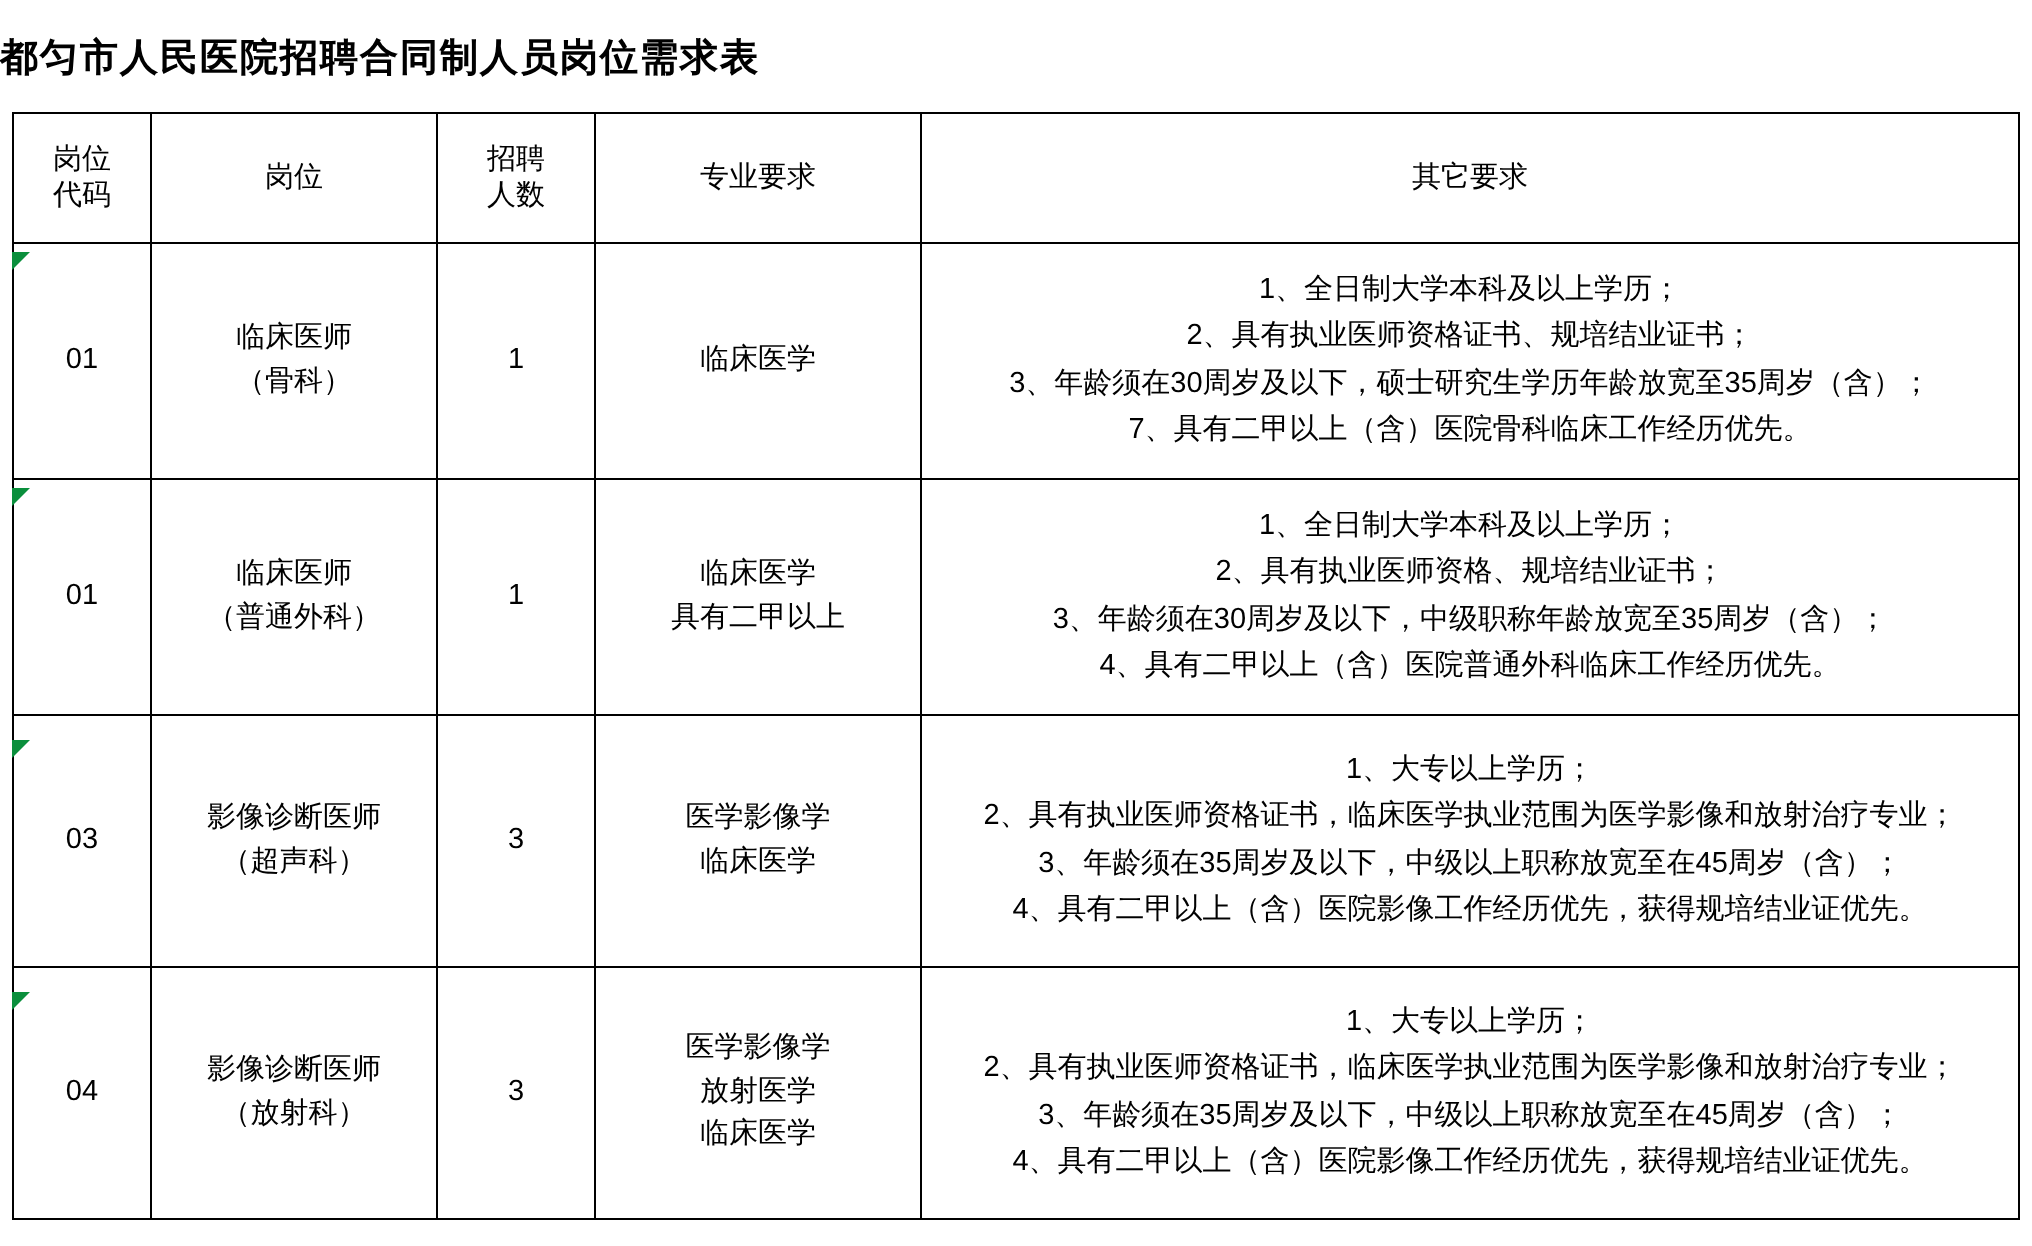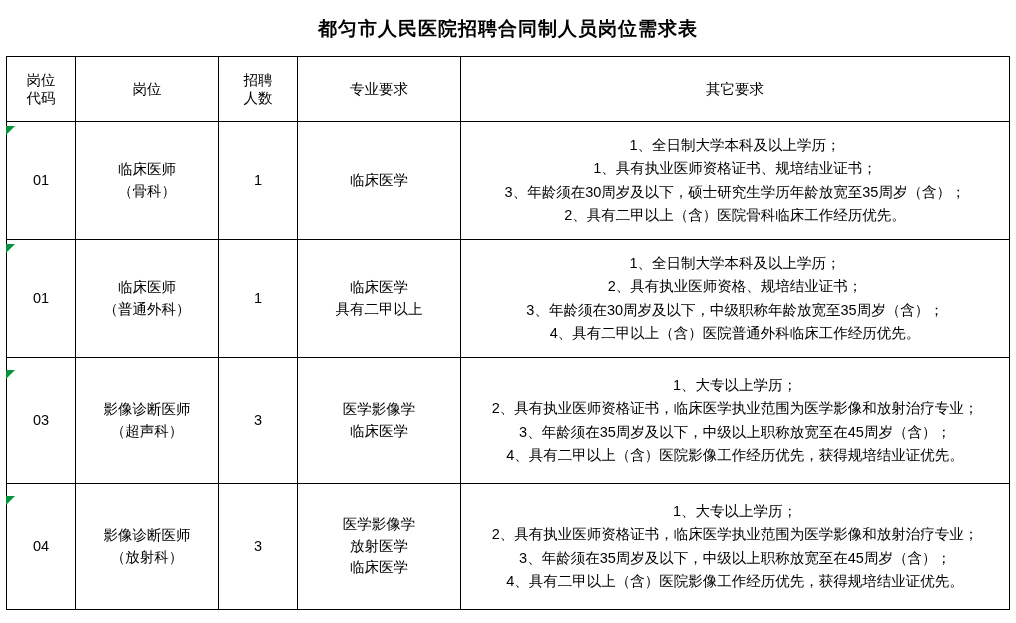--- a/index.html
+++ b/index.html
@@ -15,21 +15,20 @@
     overflow: hidden;
   }
   .page {
     width: 1016px;
     height: 623px;
     position: relative;
     box-sizing: border-box;
     padding: 0;
   }
   .doc-title {
-    text-align: center;
     font-size: 19px;
     font-weight: bold;
     letter-spacing: 1px;
     padding: 16px 0 14px 0;
     color: #000;
   }
   table.req-table {
     border-collapse: collapse;
     table-layout: fixed;
     width: 1004px;
@@ -111,23 +110,23 @@
         <td class="c-center">
           <span class="post-line">临床医师</span>
           <span class="post-line">（骨科）</span>
         </td>
         <td class="c-center">1</td>
         <td class="c-center">
           <span class="major-line">临床医学</span>
         </td>
         <td class="c-other">
           <div class="req-line">1、全日制大学本科及以上学历；</div>
-          <div class="req-line">1、具有执业医师资格证书、规培结业证书；</div>
+          <div class="req-line">2、具有执业医师资格证书、规培结业证书；</div>
           <div class="req-line">3、年龄须在30周岁及以下，硕士研究生学历年龄放宽至35周岁（含）；</div>
-          <div class="req-line">2、具有二甲以上（含）医院骨科临床工作经历优先。</div>
+          <div class="req-line">7、具有二甲以上（含）医院骨科临床工作经历优先。</div>
         </td>
       </tr>
 
       <tr>
         <td class="c-center">01</td>
         <td class="c-center">
           <span class="post-line">临床医师</span>
           <span class="post-line">（普通外科）</span>
         </td>
         <td class="c-center">1</td>

